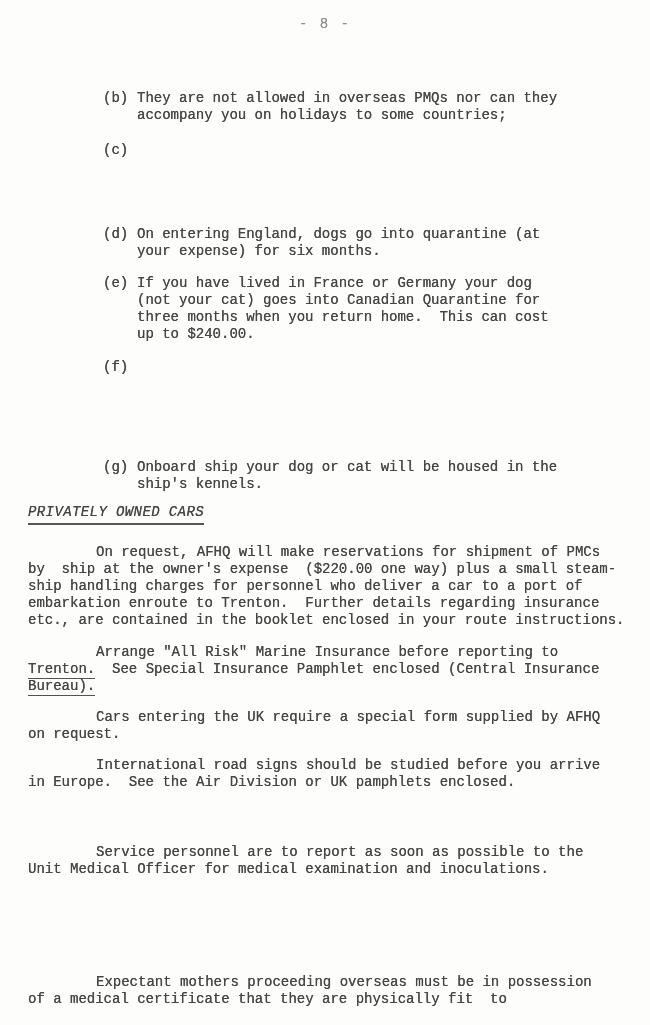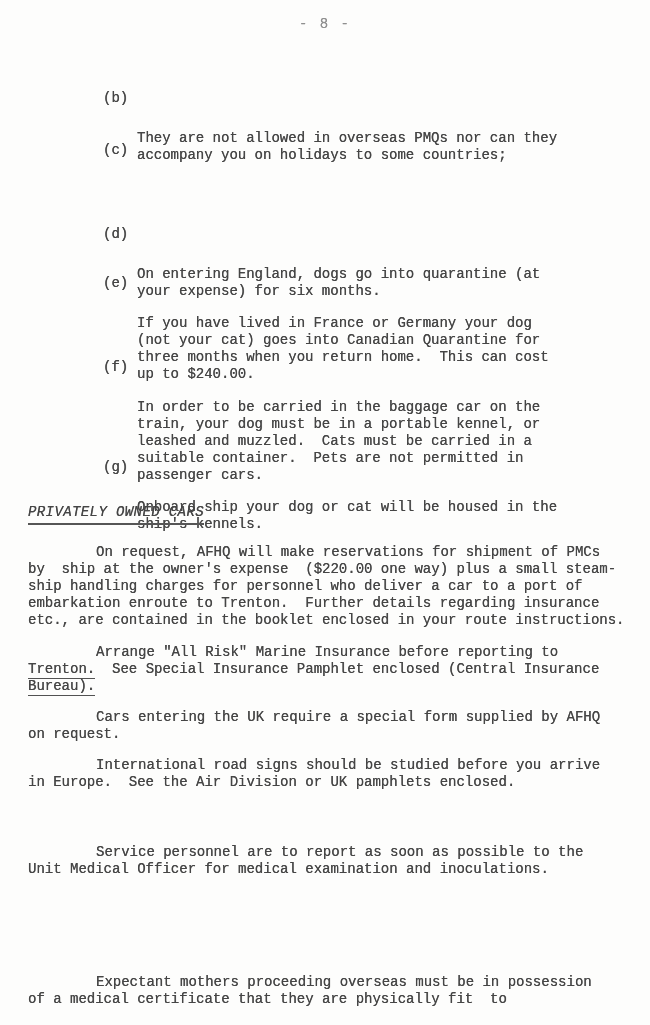--- a/index.html
+++ b/index.html
@@ -19,21 +19,21 @@
     text-align:center;
     color:#8f8f8f;
     letter-spacing:2px;
     text-shadow:0 0 .5px rgba(140,140,140,.8);
   }
   .list-item{
     left:103px;right:20px;
     display:flex;align-items:flex-start;
   }
   .list-marker{flex:0 0 34px;white-space:pre;}
-  .list-text{white-space:pre-wrap;margin-top:40px;}
+  .list-text{white-space:pre-wrap;}
   .para{
     left:28px;right:14px;
     white-space:pre-wrap;
     text-indent:68px;
   }
   .heading{left:28px;font-style:italic;}
   .heading .hline{
     display:inline-block;
     border-bottom:2px solid #565656;
     padding-bottom:2px;
@@ -66,25 +66,20 @@
   </div>
   <div class="abs list-item" style="top:275px">
     <span class="list-marker">(e)</span>
     <span class="list-text">If you have lived in France or Germany your dog
 (not your cat) goes into Canadian Quarantine for
 three months when you return home.  This can cost
 up to $240.00.</span>
   </div>
   <div class="abs list-item" style="top:359px">
     <span class="list-marker">(f)</span>
-    <span class="list-text">In order to be carried in the baggage car on the
-train, your dog must be in a portable kennel, or
-leashed and muzzled.  Cats must be carried in a
-suitable container.  Pets are not permitted in
-passenger cars.</span>
   </div>
   <div class="abs list-item" style="top:459px">
     <span class="list-marker">(g)</span>
     <span class="list-text">Onboard ship your dog or cat will be housed in the
 ship's kennels.</span>
   </div>
 
   <div class="abs heading" style="top:504px">
     <span class="hline">PRIVATELY OWNED CARS</span>
   </div>

